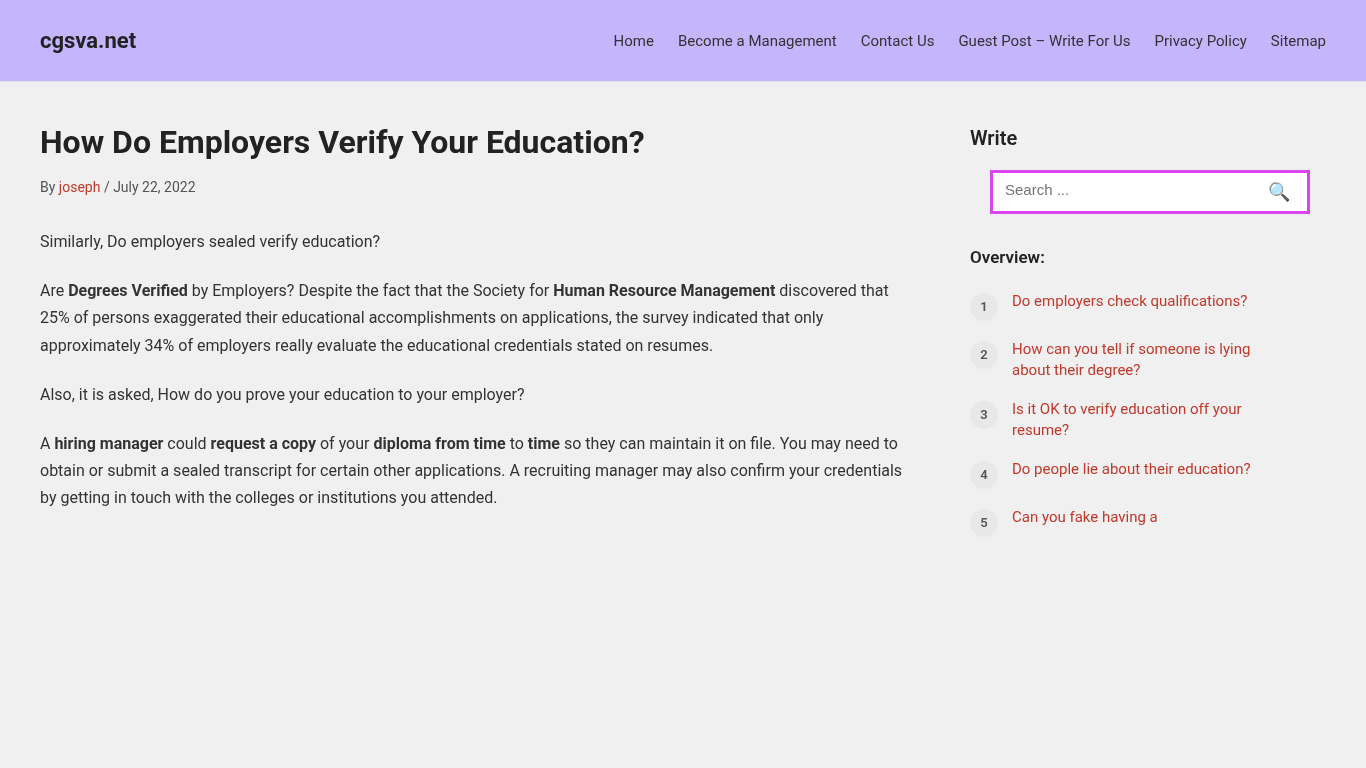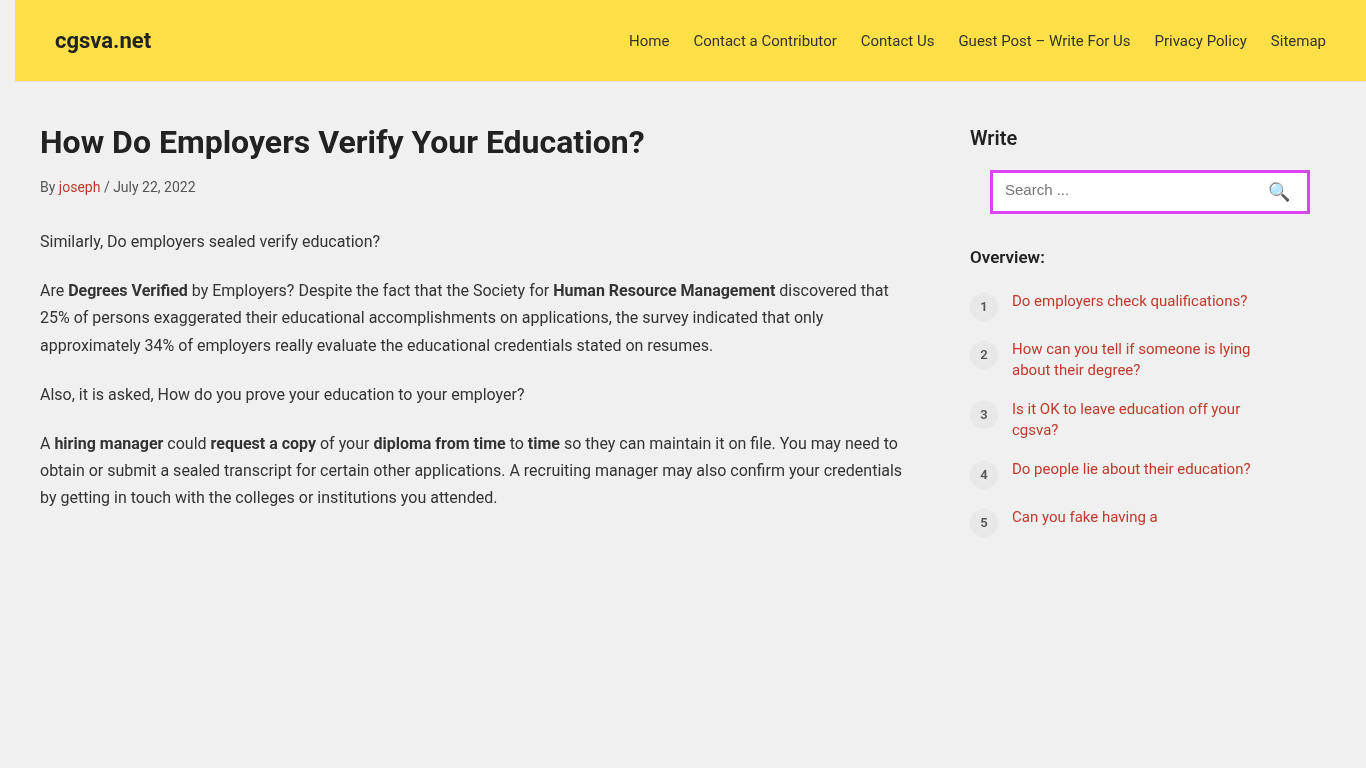--- a/index.html
+++ b/index.html
@@ -11,28 +11,27 @@
     body {
       font-family: -apple-system, BlinkMacSystemFont, 'Segoe UI', Roboto, sans-serif;
       background-color: #f0f0f0;
       color: #333;
       font-size: 16px;
       line-height: 1.6;
     }
 
     
     .site-header {
-      background-color: #fde047;
+      background-color: #c4b5fd;
       padding: 0 40px;
       display: flex;
       align-items: center;
       justify-content: space-between;
       height: 82px;
       border-bottom: 1px solid #e0e0e0;
-      margin-left: 15px;
     }
 
     .site-logo {
       font-size: 22px;
       font-weight: 700;
       color: #222;
       text-decoration: none;
     }
 
     .site-nav {
@@ -180,21 +179,21 @@
       cursor: pointer;
     }
   </style>
 </head>
 <body>
 
 <header class="site-header">
   <a class="site-logo">cgsva.net</a>
   <nav class="site-nav">
     <a class="nav-link">Home</a>
-    <a class="nav-link">Contact a Contributor</a>
+    <a class="nav-link">Become a Management</a>
     <a class="nav-link">Contact Us</a>
     <a class="nav-link">Guest Post – Write For Us</a>
     <a class="nav-link">Privacy Policy</a>
     <a class="nav-link">Sitemap</a>
   </nav>
 </header>
 
 <div class="site-wrapper">
 
   <main class="main-content">
@@ -243,21 +242,21 @@
         <li class="overview-item">
           <span class="overview-number">1</span>
           <a class="overview-link">Do employers check qualifications?</a>
         </li>
         <li class="overview-item">
           <span class="overview-number">2</span>
           <a class="overview-link">How can you tell if someone is lying about their degree?</a>
         </li>
         <li class="overview-item">
           <span class="overview-number">3</span>
-          <a class="overview-link">Is it OK to leave education off your cgsva?</a>
+          <a class="overview-link">Is it OK to verify education off your resume?</a>
         </li>
         <li class="overview-item">
           <span class="overview-number">4</span>
           <a class="overview-link">Do people lie about their education?</a>
         </li>
         <li class="overview-item">
           <span class="overview-number">5</span>
           <a class="overview-link">Can you fake having a</a>
         </li>
       </ul>

